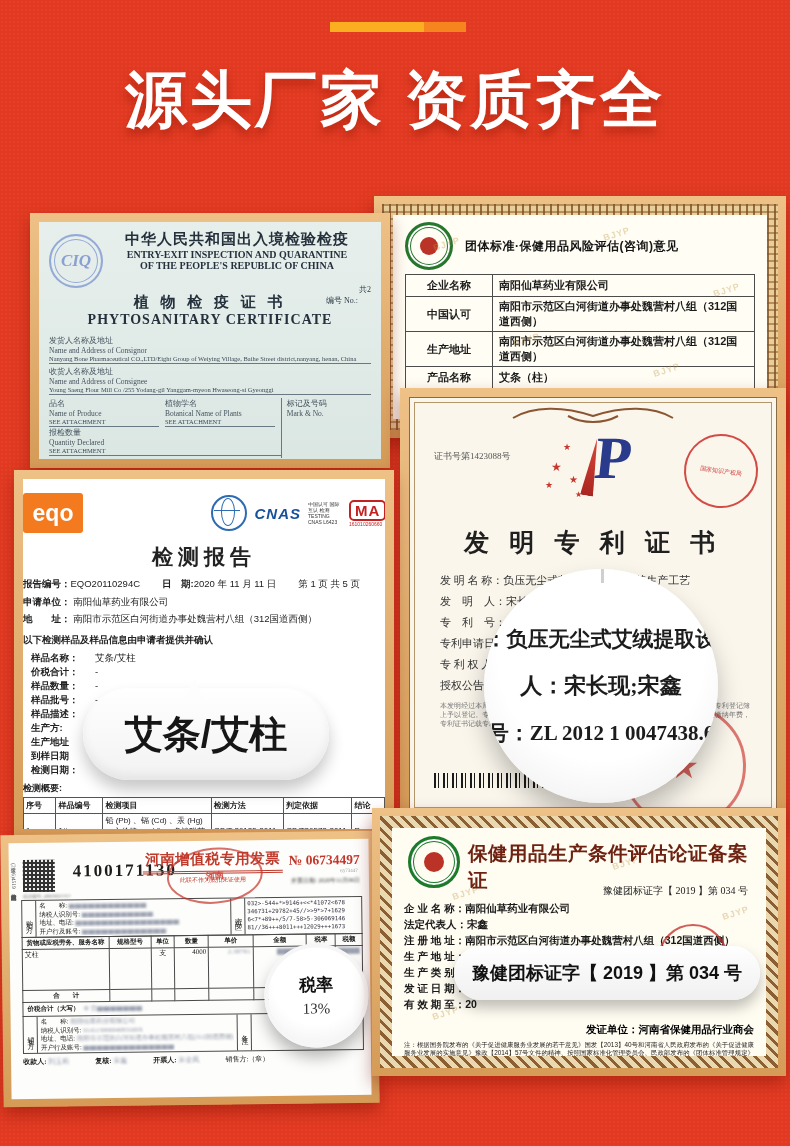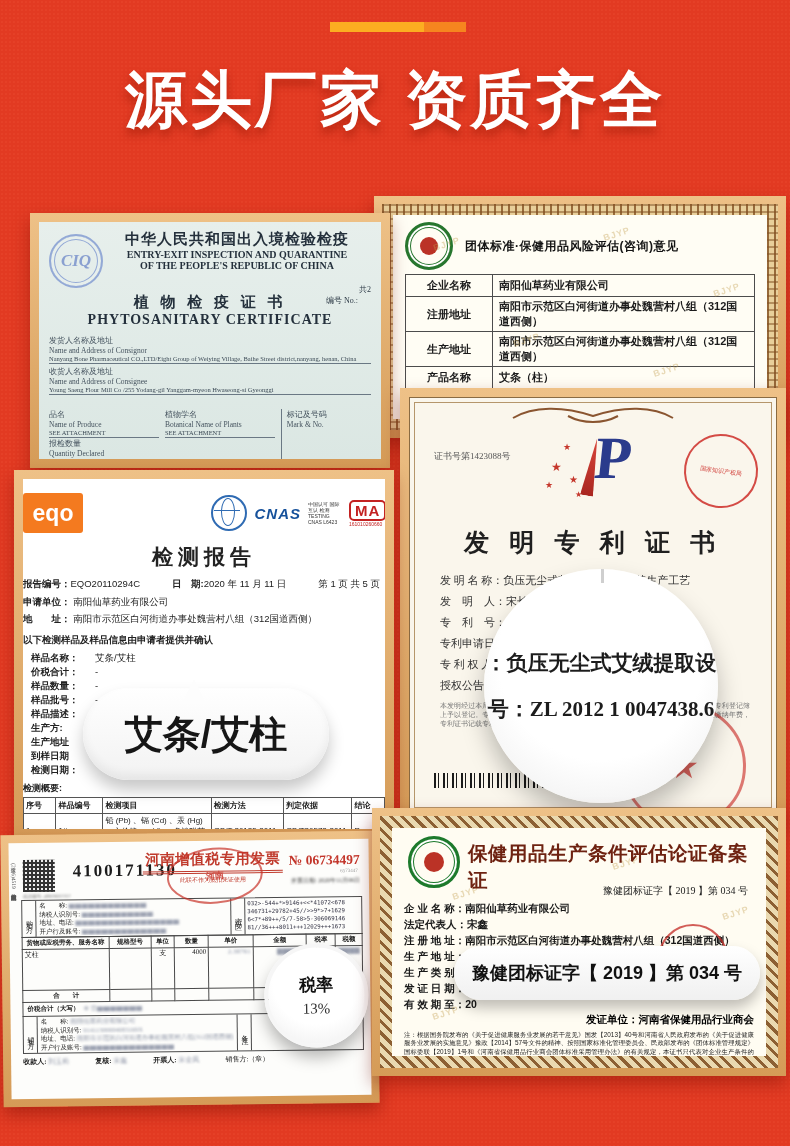--- a/index.html
+++ b/index.html
@@ -37,21 +37,21 @@
   .p-en{font-size:10px;font-weight:bold;color:#24303c;}
   .p-copies{position:absolute;right:10px;top:62px;font-size:8px;}
   .p-titlerow{position:relative;text-align:center;margin-top:5px;}
   .p-cntitle{font-size:15px;font-weight:bold;letter-spacing:4px;color:#24303c;}
   .p-serial{position:absolute;right:13px;top:2px;font-size:8px;}
   .p-entitle{text-align:center;font-size:14px;font-weight:bold;letter-spacing:1px;color:#24303c;}
   .p-fields{margin-top:7px;font-size:8px;color:#44525e;}
   .p-lab-cn{font-size:8px;}
   .p-lab-en{font-size:7.5px;}
   .p-val{font-size:6.5px;border-bottom:1px solid #6a7884;line-height:8px;color:#3c4a56;}
-  .p-bottom{display:flex;margin-top:13px;border-top:1px solid transparent;font-family:Liberation Serif, serif;}
+  .p-bottom{display:flex;margin-top:2px;border-top:1px solid transparent;font-family:Liberation Serif, serif;}
   .p-bleft{width:72%;}
   .p-bright{width:28%;border-left:1px solid #6a7884;padding-left:5px;box-sizing:border-box;}
   .p-cols{display:flex;}
   .p-col{width:50%;padding-right:6px;box-sizing:border-box;}
   .p-row{margin-bottom:2px;}
   
   .cert-group{left:374px;top:196px;width:412px;height:242px;padding:8px;z-index:1;}
   .ornate{width:100%;height:100%;box-sizing:border-box;padding:11px;
     background:#e8cf9a;
     background-image:repeating-linear-gradient(90deg,rgba(130,80,34,.8) 0 2px,transparent 2px 7px),
@@ -81,21 +81,21 @@
   .ilac u{position:absolute;left:1px;top:13px;width:26px;border-top:1px solid #2f6bb3;}
   .cnas{font-size:15px;font-weight:bold;font-style:italic;color:#16519b;letter-spacing:1px;}
   .cnas-cap{font-size:5px;color:#333;width:34px;line-height:6px;}
   .cma{width:36px;}
   .cma b{display:inline-block;border:2px solid #c32222;border-radius:5px;color:#c32222;
     font-size:15px;padding:0 4px;letter-spacing:1px;}
   .cma span{display:block;font-size:5px;color:#c32222;}
   .r-title{text-align:center;font-size:21px;font-weight:bold;letter-spacing:5px;margin:8px 0 7px;}
   .r-meta{display:flex;font-size:9.5px;margin-bottom:5px;}
   .r-meta b{font-weight:bold;}
-  .r-meta .sp{margin-left:32px;}
+  .r-meta .sp{margin-left:22px;}
   .r-line{font-size:9.5px;margin-bottom:4px;}
   .r-note{font-size:9.5px;font-weight:bold;margin:8px 0 5px;}
   .r-srow{font-size:9.5px;height:14px;display:flex;margin-left:8px;}
   .r-srow b{width:64px;font-weight:bold;}
   .r-summary{font-size:9px;font-weight:bold;margin:4px 0 2px;}
   .r-table{width:100%;border-collapse:collapse;}
   .r-table td{border:1px solid #555;font-size:8px;padding:1px 2px;color:#222;}
   .r-table .hd td{font-weight:bold;height:13px;}
   .r-bubble{position:absolute;left:60px;top:209px;width:246px;height:92px;border-radius:46px;
     background:linear-gradient(180deg,#ffffff,#f2f2f2);
@@ -185,21 +185,21 @@
     background-image:repeating-linear-gradient(45deg,rgba(124,74,29,.85) 0 3px,transparent 3px 8px);}
   .c-paper{background:#fffcf2;padding:6px 12px;}
   .c-head{position:relative;height:48px;}
   .c-emblem{position:absolute;left:4px;top:2px;width:46px;height:46px;border:3px solid #1d7a2c;
     box-shadow:inset 0 0 0 2px #fff,inset 0 0 0 3px #1d7a2c;border-radius:50%;
     display:flex;align-items:center;justify-content:center;}
   .c-emblem .dot{width:20px;height:20px;border-radius:50%;background:#bb3226;}
   .c-title{margin-left:64px;padding-top:6px;font-size:19.5px;font-weight:bold;color:#6e2211;letter-spacing:.5px;}
   .c-no{text-align:right;font-size:10px;color:#222;font-family:"Liberation Serif",serif;margin:2px 6px 2px 0;}
   .c-rows{font-size:10.5px;font-weight:600;color:#191919;line-height:16px;}
-  .c-issuer{text-align:right;font-size:10.5px;font-weight:bold;margin-top:1px;}
+  .c-issuer{text-align:right;font-size:10.5px;font-weight:bold;margin-top:11px;}
   .c-note{font-size:6.4px;color:#222;line-height:8.4px;margin-top:4px;text-align:justify;}
   .c-bubble{position:absolute;left:62px;top:118px;width:306px;height:54px;border-radius:27px;
     background:linear-gradient(180deg,#ffffff,#f0f0f0);
     box-shadow:0 8px 14px rgba(0,0,0,.25);display:flex;align-items:center;justify-content:center;z-index:3;}
   .c-bubble span{font-size:18px;font-weight:bold;color:#111;white-space:nowrap;}
   .c-seal{position:absolute;left:266px;top:96px;width:66px;height:66px;border-radius:50%;
     border:2.5px solid rgba(195,40,35,.75);display:flex;align-items:center;justify-content:center;z-index:2;}
   .c-seal span{color:rgba(195,40,35,.8);font-size:20px;}
 </style>
 </head>
@@ -284,21 +284,21 @@
           </div>
           <div class="g-title">团体标准·保健用品风险评估(咨询)意见</div>
         </div>
         <table class="g-table">
           <tbody>
               <tr>
             <td class="lab">企业名称</td>
             <td>南阳仙草药业有限公司</td>
           </tr>
           <tr>
-            <td class="lab">注册地址</td>
+            <td class="lab">中国认可</td>
             <td>南阳市示范区白河街道办事处魏营村八组（312国道西侧）</td>
           </tr>
           <tr>
             <td class="lab">生产地址</td>
             <td>南阳市示范区白河街道办事处魏营村八组（312国道西侧）</td>
           </tr>
           <tr>
             <td class="lab">产品名称</td>
             <td>艾条（柱）</td>
           </tr>
@@ -435,20 +435,21 @@
         <div>专 利 权 人：</div>
         <div>授权公告日：</div>
         <div class="t-small">本发明经过本局依照中华人民共和国专利法进行审查，决定授予专利权、颁发本证书并在专利登记簿上予以登记。专利权自授权公告之日起生效。专利权人应当依照专利法及其实施细则规定缴纳年费，专利证书记载专利权人的姓名或名称。</div>
       </div>
       <div class="t-barcode"></div>
       <div class="t-seal-bottom">
           <span>★</span>
         </div>
       <div class="t-bubble">
         <div class="t-bl t-bl1">称：负压无尘式艾绒提取设备</div>
+        <div class="t-bl t-bl2">人：宋长现;宋鑫</div>
         <div class="t-bl t-bl3">号：ZL 2012 1 0047438.6</div>
       </div>
     </div>
   </div>
 
   <div class="cert cert-invoice">
     <div class="paper i-paper">
       <div class="i-side">豫(2016)4519号 河南省国家税务局监制</div>
       <div class="i-top">
         <div class="i-qr"></div>

